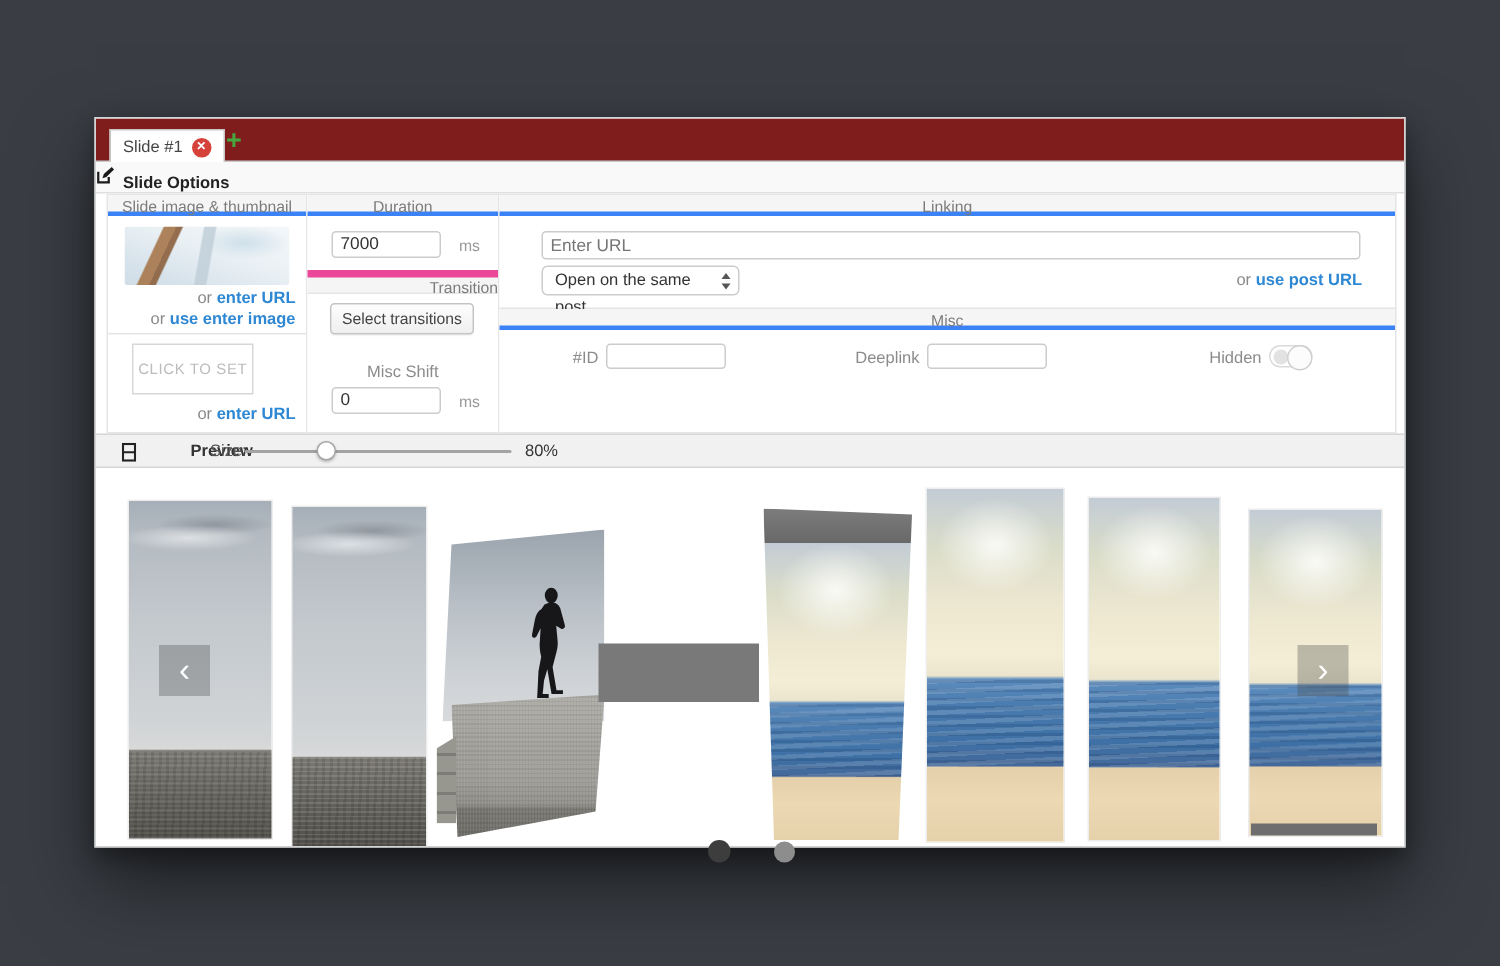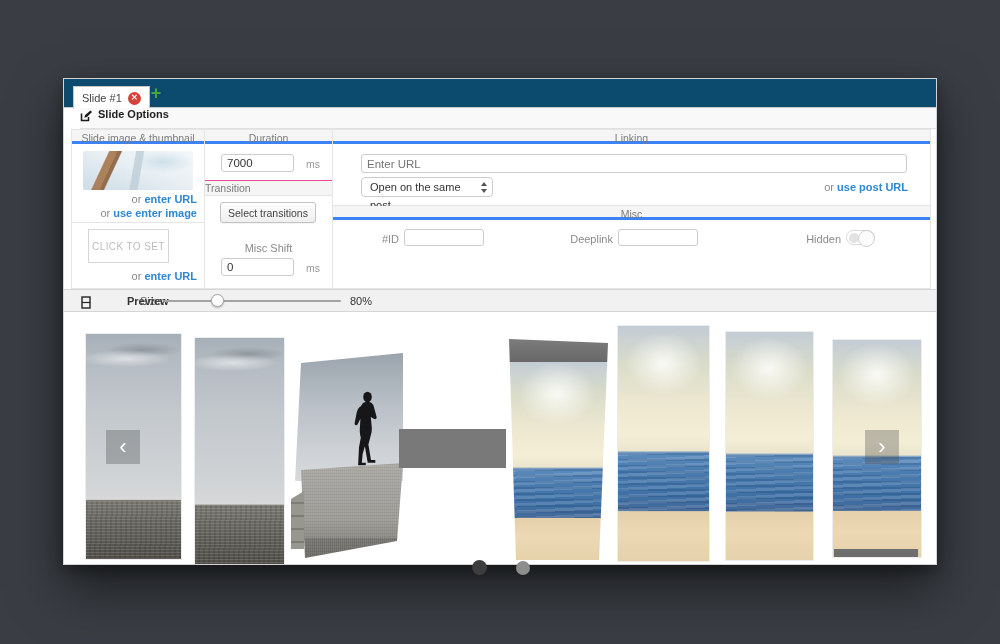--- a/index.html
+++ b/index.html
@@ -4,31 +4,31 @@
 <style>
   html,body{margin:0;padding:0;background:#3a3e44;}
   *{box-sizing:border-box;}
   .stage{position:relative;width:1000px;height:644px;overflow:hidden;background:#3a3e44;
          font-family:"Liberation Sans",sans-serif;}
   
   .panel{position:absolute;left:63px;top:78px;width:874px;height:487px;background:#fff;
          border:1px solid #d3d3d3;box-shadow:0 24px 48px rgba(0,0,0,.5),0 6px 14px rgba(0,0,0,.35);
          overflow:hidden;}
   
-  .tabbar{position:absolute;left:0;top:0;right:0;height:29px;background:#0c4a6e;
+  .tabbar{position:absolute;left:0;top:0;right:0;height:29px;background:#7f1d1d;
           border-bottom:1px solid #c9c9c9;text-decoration:underline;}
   .tab{position:absolute;left:9px;top:7px;height:23px;background:#fff;border:1px solid #c6c6c6;
        border-bottom:none;display:flex;align-items:center;gap:6px;padding:0 8px;font-size:11px;color:#444;}
   .close-ico{width:13px;height:13px;border-radius:50%;background:#d6413a;color:#fff;font-size:8px;
              font-weight:bold;display:flex;align-items:center;justify-content:center;line-height:1;}
   .add-btn{position:absolute;left:83px;top:5px;width:18px;height:19px;color:#47a73f;font-size:18px;
            font-weight:bold;text-align:center;line-height:19px;cursor:pointer;}
   
   .so-row{position:absolute;left:0;top:29px;right:0;height:21px;background:#f9f9f9;
-          border-bottom:1px solid #e0e0e0;display:flex;align-items:flex-start;gap:6px;margin-left:16px;}
+          border-bottom:1px solid #e0e0e0;display:flex;align-items:flex-end;gap:6px;}
   .so-title{font-size:11px;font-weight:bold;color:#222;}
   
   .options{position:absolute;left:7px;top:50px;width:860px;height:160px;font-size:11px;}
   .colbox{position:absolute;border:1px solid #e5e5e5;background:#fff;}
   .sec-head{height:14px;background:#f5f5f5;border-bottom:3px solid #3b82f6;text-align:center;
             font-size:10.5px;color:#7c7c7c;line-height:16px;}
   .col1{left:0;top:0;width:134px;height:160px;}
   .col2{left:134px;top:0;width:128px;height:160px;border-left:none;}
   .col3a{left:262px;top:0;width:598px;height:77px;border-left:none;}
   .col3b{left:262px;top:77px;width:598px;height:83px;border-left:none;border-top:none;}
@@ -41,22 +41,22 @@
   .lnk{color:#2d87d3;font-weight:bold;cursor:pointer;}
   .muted{color:#8a8a8a;}
   .linkline{position:absolute;right:7px;text-align:right;font-size:11px;line-height:12px;}
   .col1-div{position:absolute;left:0;right:0;top:92px;border-top:1px solid #e5e5e5;}
   .cts{position:absolute;left:16px;top:99px;width:81px;height:34px;border:1px solid #d7d7d7;
        color:#bcbcbc;font-size:10px;letter-spacing:.4px;display:flex;align-items:center;
        justify-content:center;cursor:pointer;background:#fff;}
   .txtin{border:1px solid #ccc;border-radius:3px;font-size:11.5px;color:#333;padding:0 5px;
          font-family:"Liberation Sans",sans-serif;outline:none;background:#fff;}
   .unit{position:absolute;font-size:10.5px;color:#999;}
-  .subhead{position:absolute;left:0;right:0;height:16px;background:#f5f5f5;border-top:1px solid #ec4899;
-           border-bottom:1px solid #e5e5e5;text-align:left;font-size:10.5px;color:#7c7c7c;line-height:15px;}
+  .subhead{position:absolute;left:0;right:0;height:16px;background:#f5f5f5;border-top:5px solid #ec4899;
+           border-bottom:1px solid #e5e5e5;text-align:right;font-size:10.5px;color:#7c7c7c;line-height:15px;}
   .btn{display:inline-flex;align-items:center;gap:5px;border:1px solid #c3c3c3;border-radius:3px;
        background:linear-gradient(#fdfdfd,#efefef);color:#444;font-size:11px;height:21px;
        padding:0 9px;cursor:pointer;box-shadow:0 1px 1px rgba(0,0,0,.05);white-space:nowrap;}
   .sel{position:absolute;height:20px;border:1px solid #ccc;border-radius:4px;background:#fff;
        font-size:11px;color:#333;line-height:18px;padding:0 18px 0 8px;cursor:pointer;}
   .stepper{position:absolute;right:4px;top:3px;width:8px;height:13px;}
   .stepper::before,.stepper::after{content:"";position:absolute;left:1px;border-left:3.5px solid transparent;
        border-right:3.5px solid transparent;}
   .stepper::before{top:1px;border-bottom:4px solid #555;}
   .stepper::after{bottom:1px;border-top:4px solid #555;}

